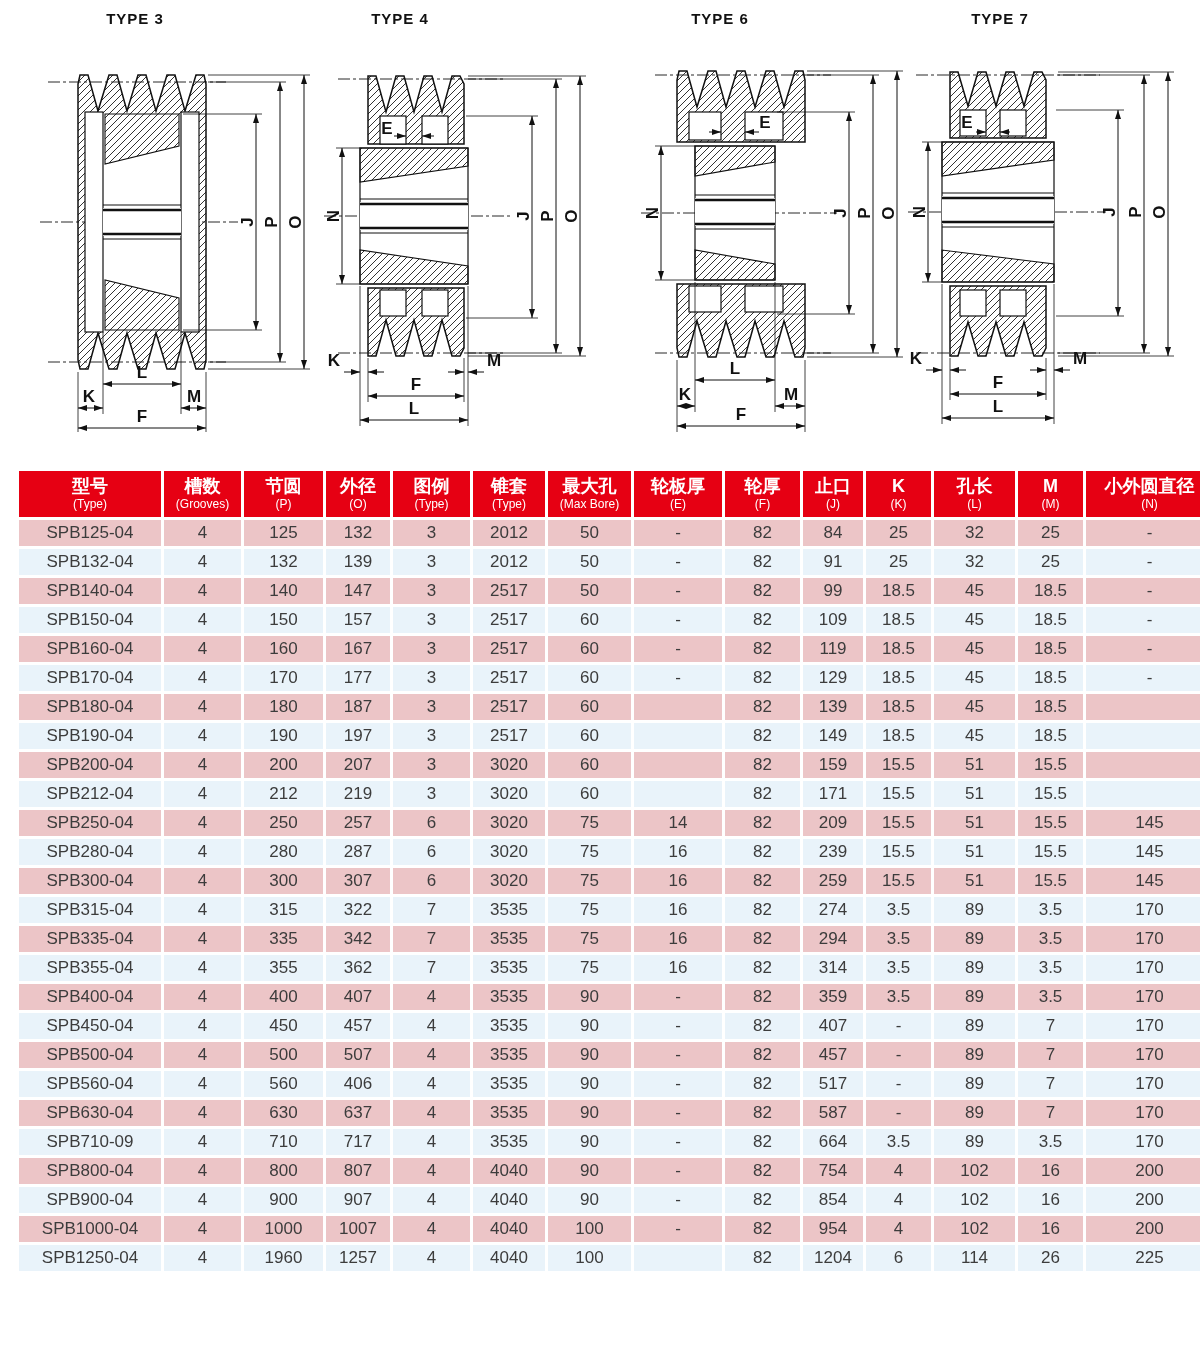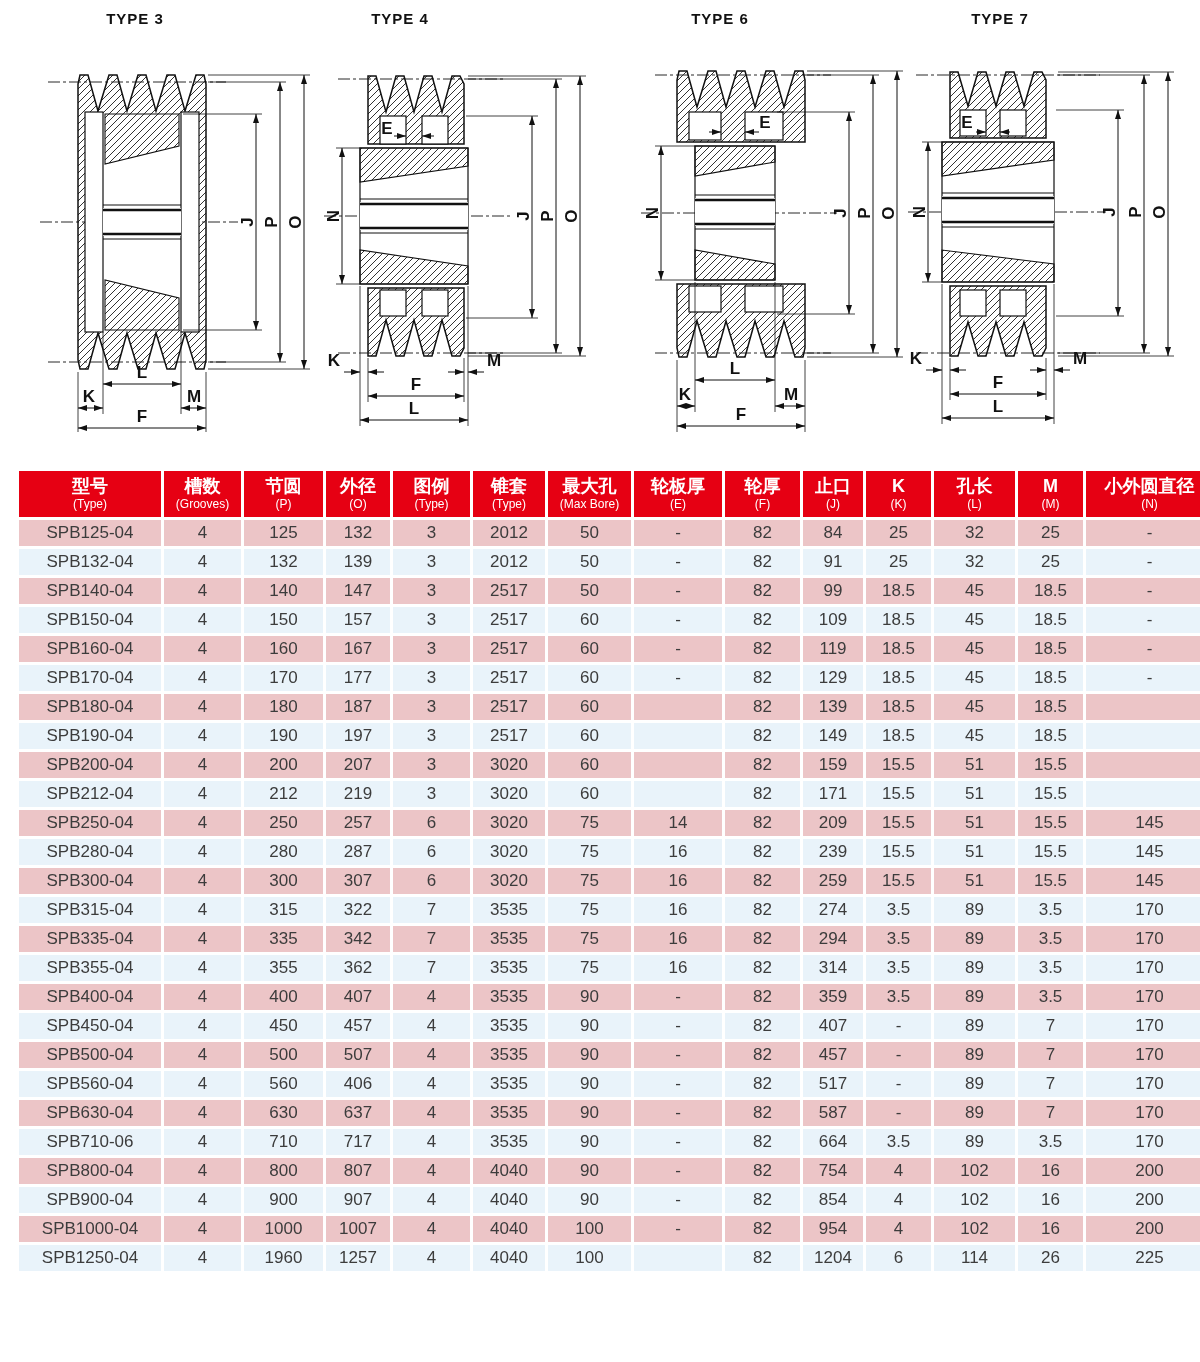--- a/index.html
+++ b/index.html
@@ -673,21 +673,21 @@
         <td>90</td>
         <td>-</td>
         <td>82</td>
         <td>587</td>
         <td>-</td>
         <td>89</td>
         <td>7</td>
         <td>170</td>
       </tr>
       <tr class="even">
-        <td>SPB710-06</td>
+        <td>SPB710-09</td>
         <td>4</td>
         <td>710</td>
         <td>717</td>
         <td>4</td>
         <td>3535</td>
         <td>90</td>
         <td>-</td>
         <td>82</td>
         <td>664</td>
         <td>3.5</td>

